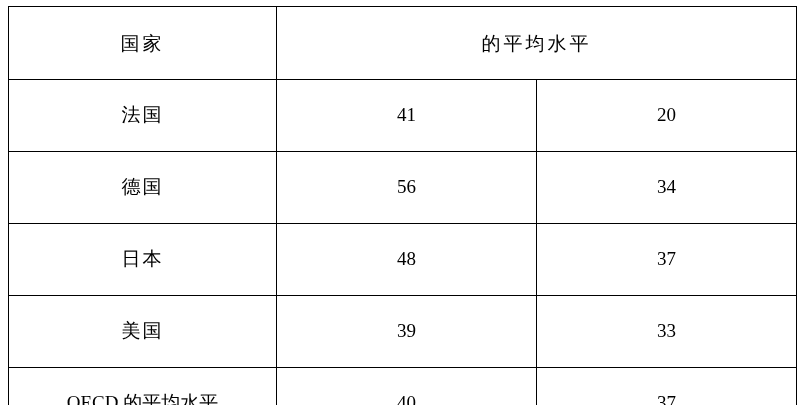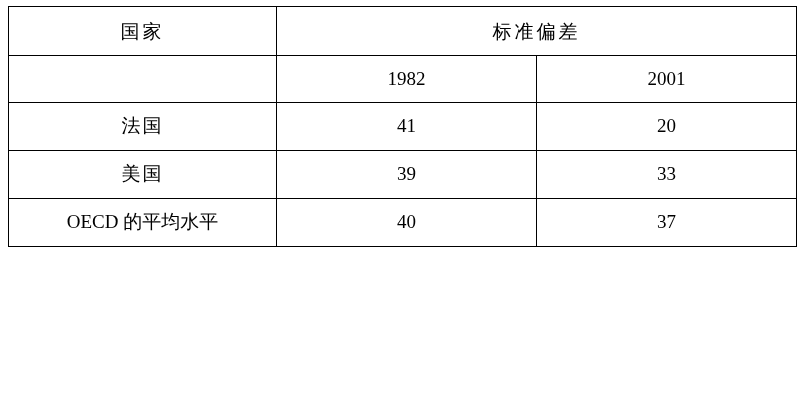--- a/index.html
+++ b/index.html
@@ -28,21 +28,21 @@
     border-collapse: collapse;
     table-layout: fixed;
     background: #ffffff;
   }
   table.tax-table td,
   table.tax-table th {
     border: 1.5px solid #000000;
     text-align: center;
     vertical-align: middle;
     font-weight: normal;
-    padding: 4px;
+    padding: 16px;
     font-size: 19px;
     line-height: 1.1;
   }
   col.c-country { width: 268px; }
   col.c-y1 { width: 260px; }
   col.c-y2 { width: 260px; }
 
   .row-head td { height: 40px; font-size: 20px; font-weight: bold; }
   .row-years td { height: 38px; font-size: 19px; }
   .row-data td { height: 39px; }
@@ -58,32 +58,37 @@
 <div class="page">
   <table class="tax-table">
     <colgroup>
       <col class="c-country">
       <col class="c-y1">
       <col class="c-y2">
     </colgroup>
     <tbody>
       <tr class="row-head">
         <td class="cn-bold">国家</td>
-        <td class="cn-bold" colspan="2">标准偏差</td>
-      </tr>
-      <tr class="row-years">
-        <td></td>
-        <td class="num">1982</td>
-        <td class="num">2001</td>
+        <td class="cn-bold" colspan="2">的平均水平</td>
       </tr>
 
       <tr class="row-data">
         <td class="cn">法国</td>
         <td class="num">41</td>
         <td class="num">20</td>
+      </tr>
+      <tr class="row-data">
+        <td class="cn">德国</td>
+        <td class="num">56</td>
+        <td class="num">34</td>
+      </tr>
+      <tr class="row-data">
+        <td class="cn">日本</td>
+        <td class="num">48</td>
+        <td class="num">37</td>
       </tr>
       <tr class="row-data">
         <td class="cn">美国</td>
         <td class="num">39</td>
         <td class="num">33</td>
       </tr>
       <tr class="row-data">
         <td class="mixed">OECD 的平均水平</td>
         <td class="num">40</td>
         <td class="num">37</td>

